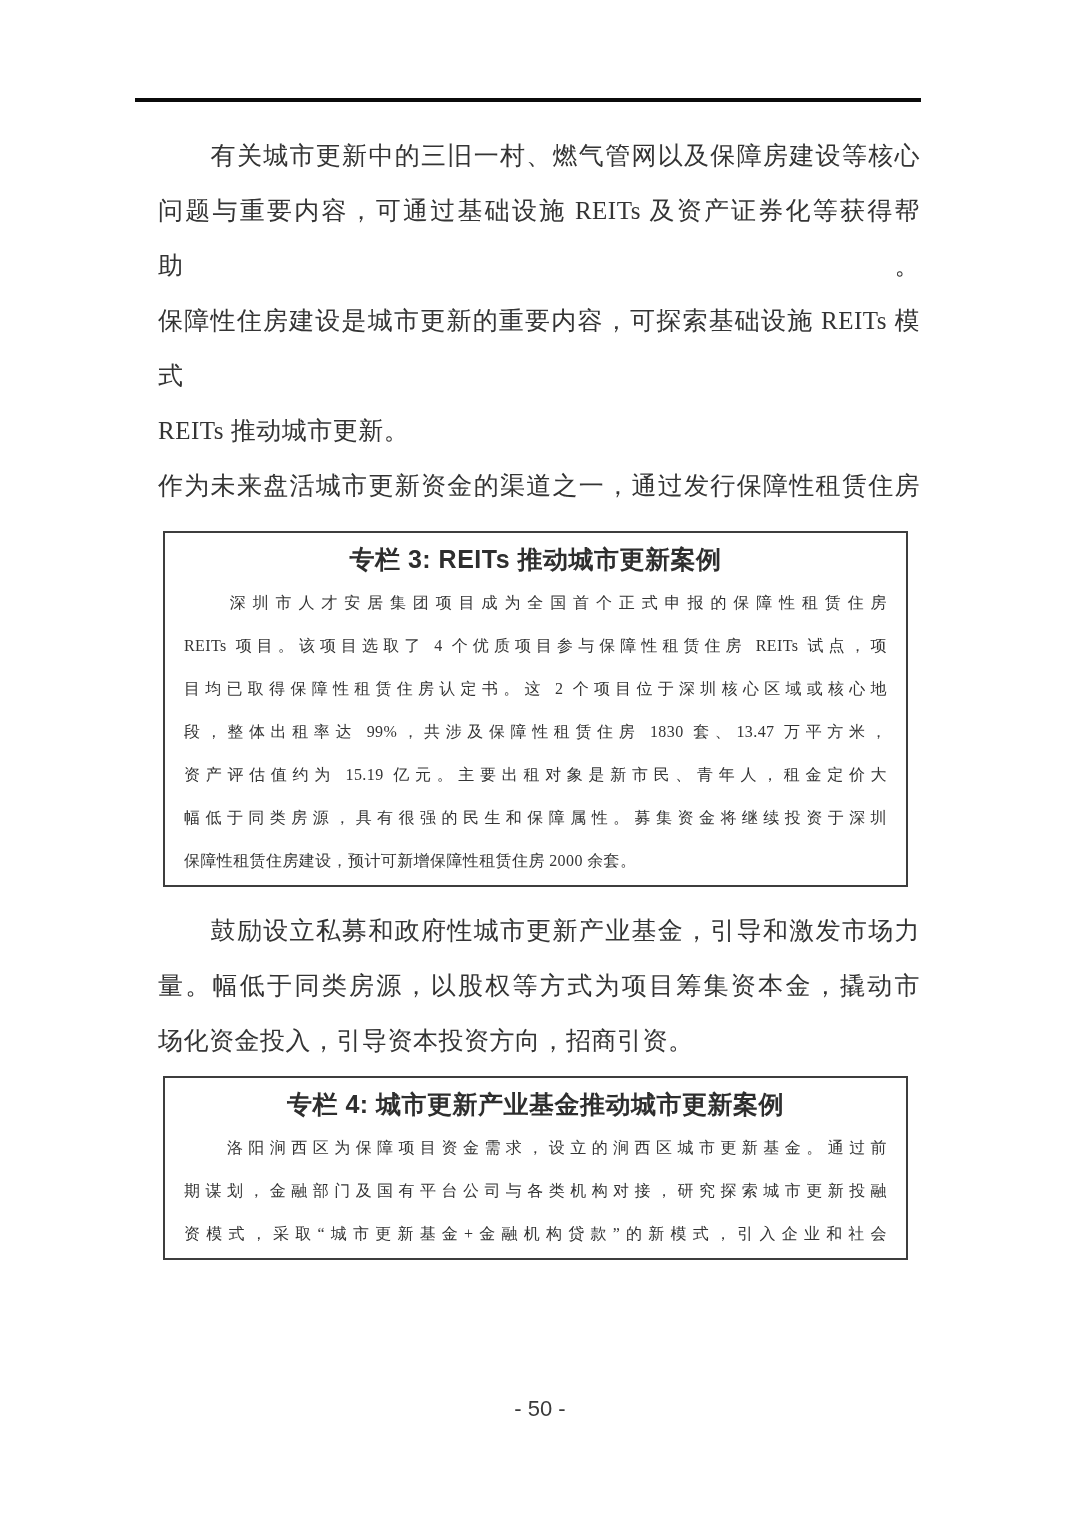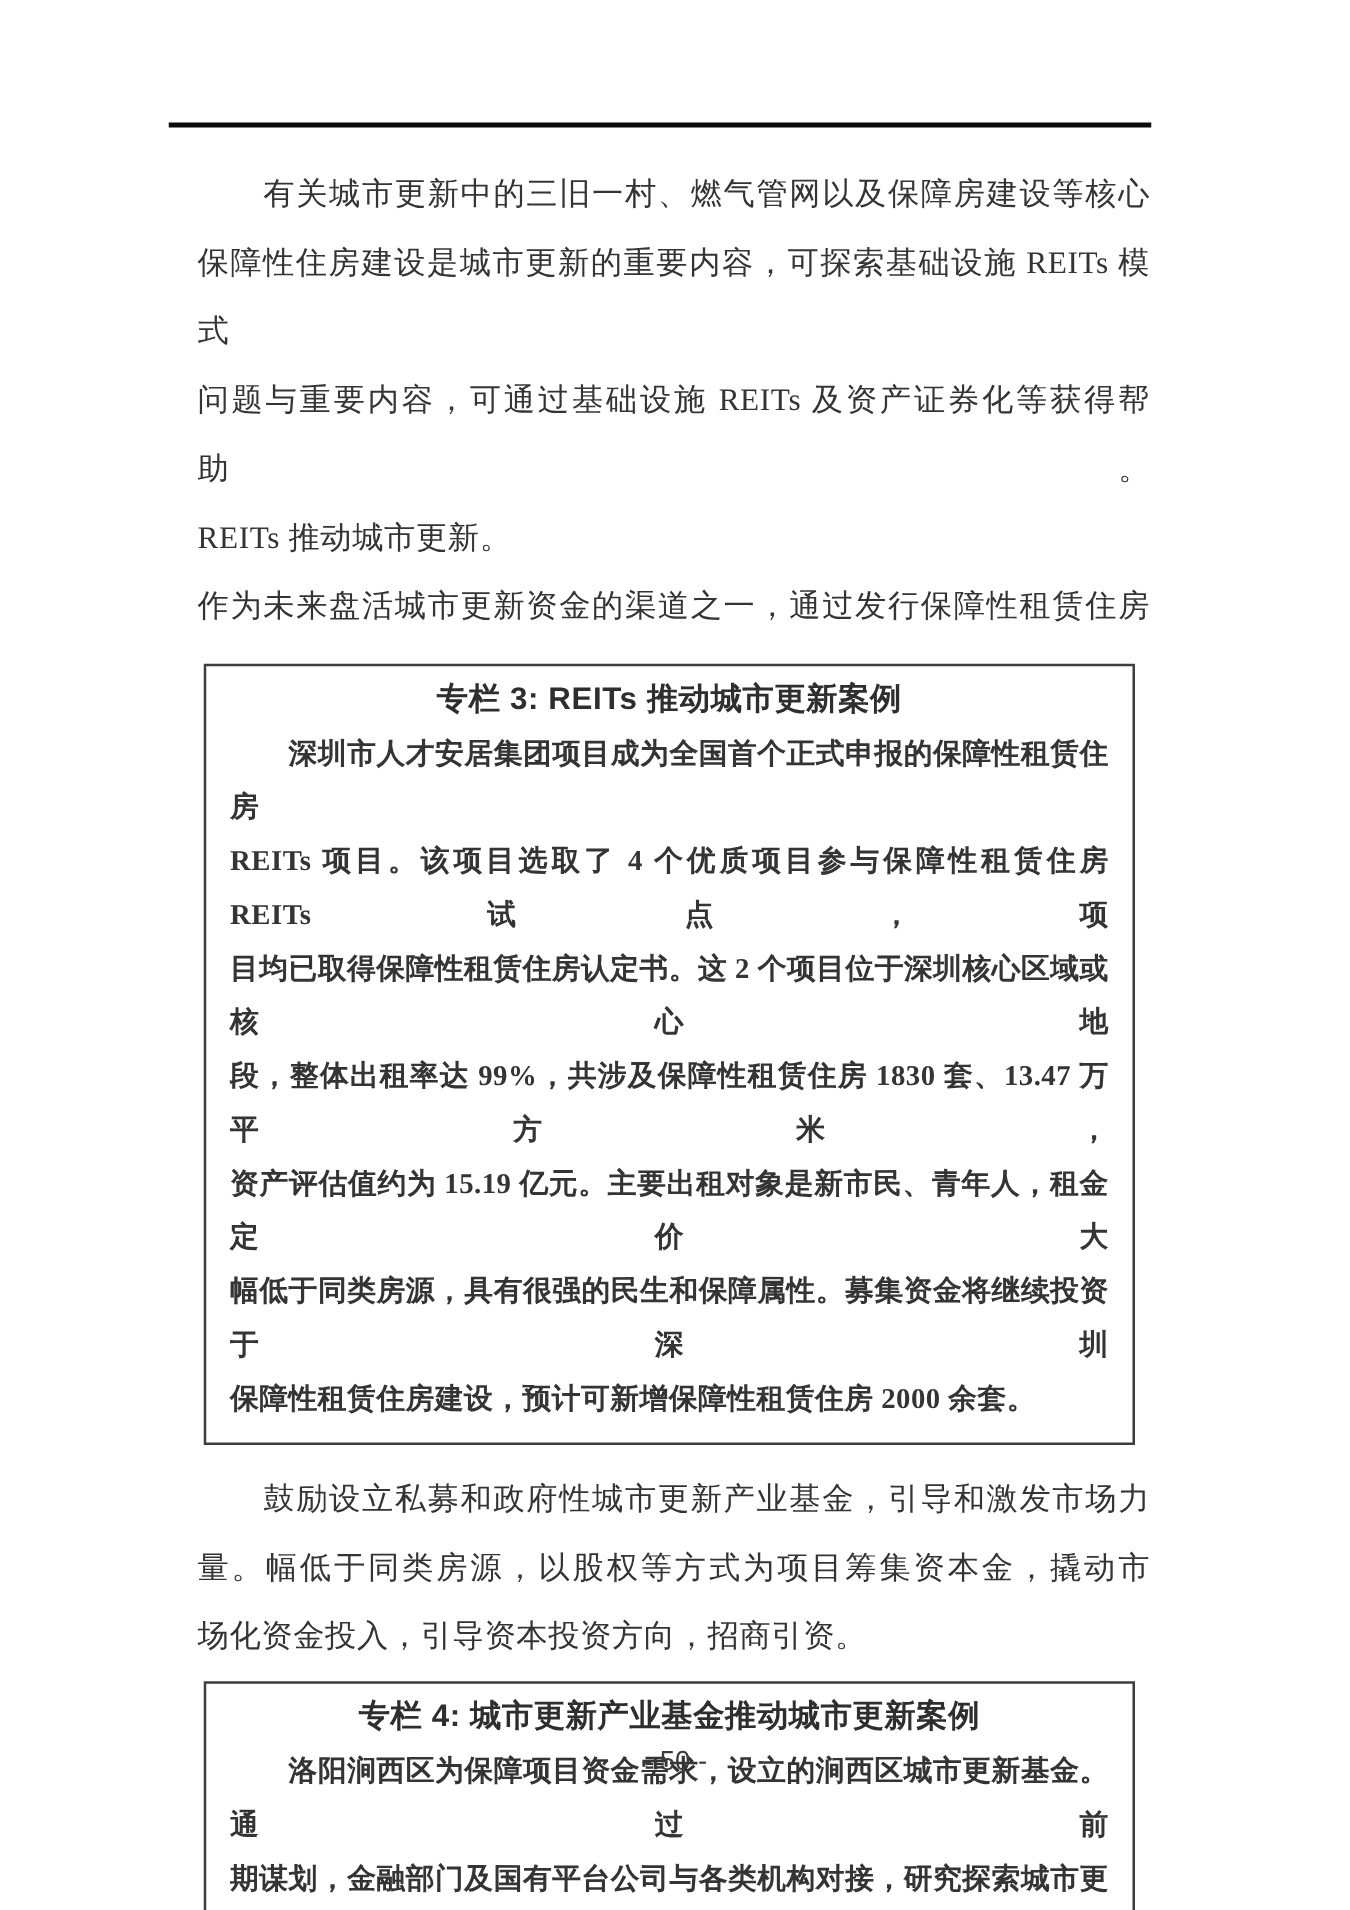--- a/index.html
+++ b/index.html
@@ -45,39 +45,38 @@
   .para .line.last,
   .box-body .line.last {
     text-align-last: left;
   }
   .para-intro   { margin-top: 8px; }
   .callout-box {
     margin-top: 18px;
     margin-left: 5px;
     width: 745px;
     border: 2px solid #3d3d3d;
-    padding: 4px 19px 14px 19px;
+    padding: 4px 19px 3px 19px;
     box-sizing: border-box;
     background: #ffffff;
   }
   .box-title {
     font-size: 25px;
     font-weight: 700;
     line-height: 44px;
     text-align: center;
     color: #2e2e2e;
     font-family: "Liberation Sans", sans-serif;
     letter-spacing: 0.5px;
   }
   .box-body {
-    font-size: 23px;
+    font-size: 16px;
     line-height: 43px;
     letter-spacing: 0.4px;
     color: #343434;
-    font-weight: bold;
   }
   .para-fund { margin-top: 16px; }
   .callout-box-4 { margin-top: 8px; }
   .page-footer {
     position: absolute;
     left: 0;
     top: 1396px;
     width: 1080px;
     text-align: center;
     font-size: 22px;
@@ -89,22 +88,22 @@
 <body>
 
 <div class="page">
 
   <div class="header-rule"></div>
 
   <div class="content">
 
     <div class="para para-intro">
         <div class="line">　　有关城市更新中的三旧一村、燃气管网以及保障房建设等核心</div>
+        <div class="line">问题与重要内容，可通过基础设施 REITs 及资产证券化等获得帮助。</div>
         <div class="line">保障性住房建设是城市更新的重要内容，可探索基础设施 REITs 模式</div>
-        <div class="line">问题与重要内容，可通过基础设施 REITs 及资产证券化等获得帮助。</div>
         <div class="line last">REITs 推动城市更新。</div>
         <div class="line">作为未来盘活城市更新资金的渠道之一，通过发行保障性租赁住房</div>
       </div>
 
     <div class="callout-box callout-box-3">
       <div class="box-title">专栏 3:  REITs 推动城市更新案例</div>
       <div class="box-body">
           <div class="line">　　深圳市人才安居集团项目成为全国首个正式申报的保障性租赁住房</div>
           <div class="line">REITs 项目。该项目选取了 4 个优质项目参与保障性租赁住房 REITs 试点，项</div>
           <div class="line">目均已取得保障性租赁住房认定书。这 2 个项目位于深圳核心区域或核心地</div>

